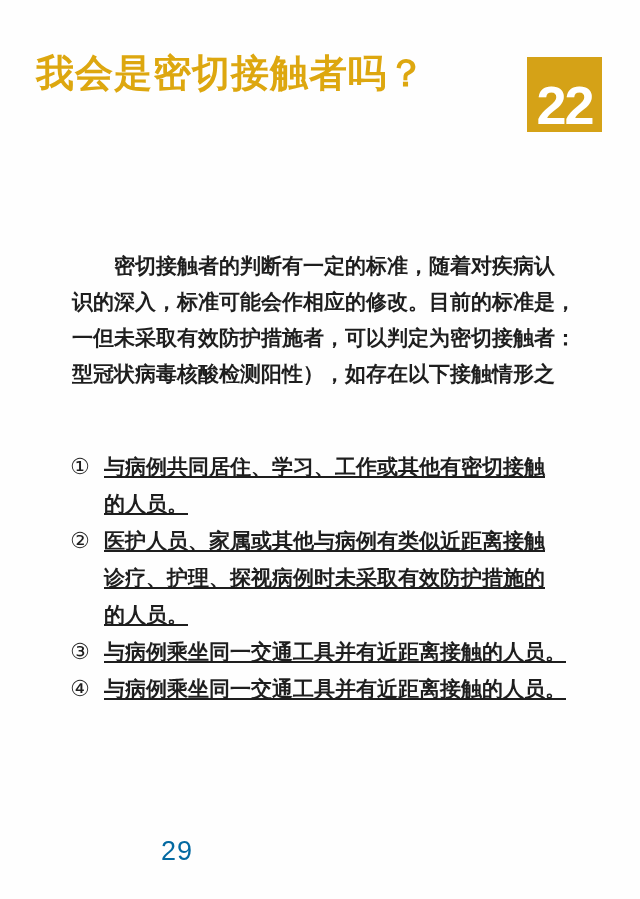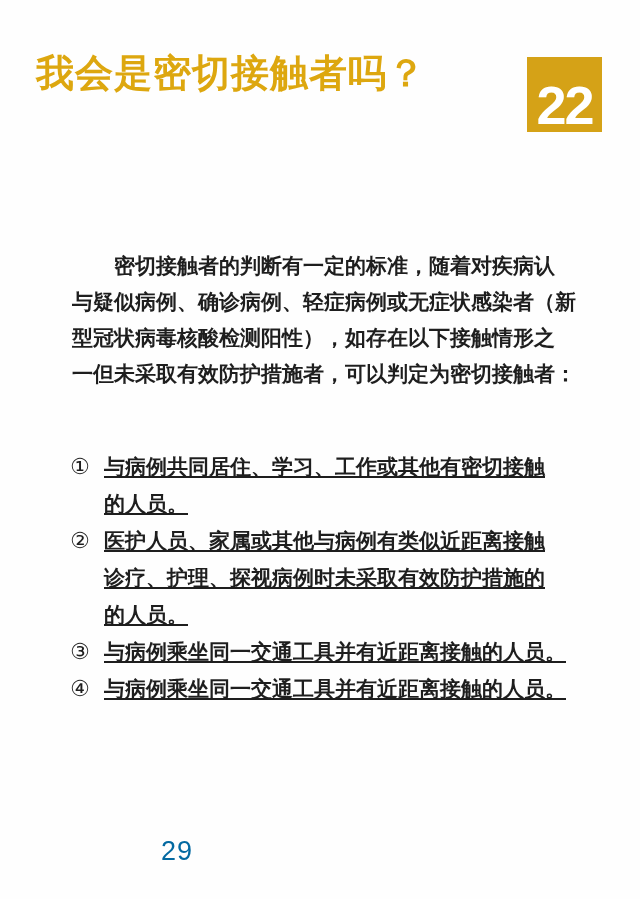--- a/index.html
+++ b/index.html
@@ -102,23 +102,23 @@
 <div class="page">
 
   <h1 class="page-title">我会是密切接触者吗？</h1>
 
   <div class="chapter-badge">
     <span class="num">22</span>
   </div>
 
   <div class="paragraph">
     <div class="line indent">密切接触者的判断有一定的标准，随着对疾病认</div>
-    <div class="line">与疑似病例、确诊病例、轻症病例或无症状感染者（新</div>
+    <div class="line">识的深入，标准可能会作相应的修改。目前的标准是，</div>
+    <div class="line">一但未采取有效防护措施者，可以判定为密切接触者：</div>
     <div class="line">型冠状病毒核酸检测阳性），如存在以下接触情形之</div>
-    <div class="line">一但未采取有效防护措施者，可以判定为密切接触者：</div>
   </div>
 
   <div class="list">
 
     <div class="list-item">
       <span class="marker">①</span>
       <div class="lines">
         <div class="line">与病例共同居住、学习、工作或其他有密切接触</div>
         <div class="line">的人员。</div>
       </div>

